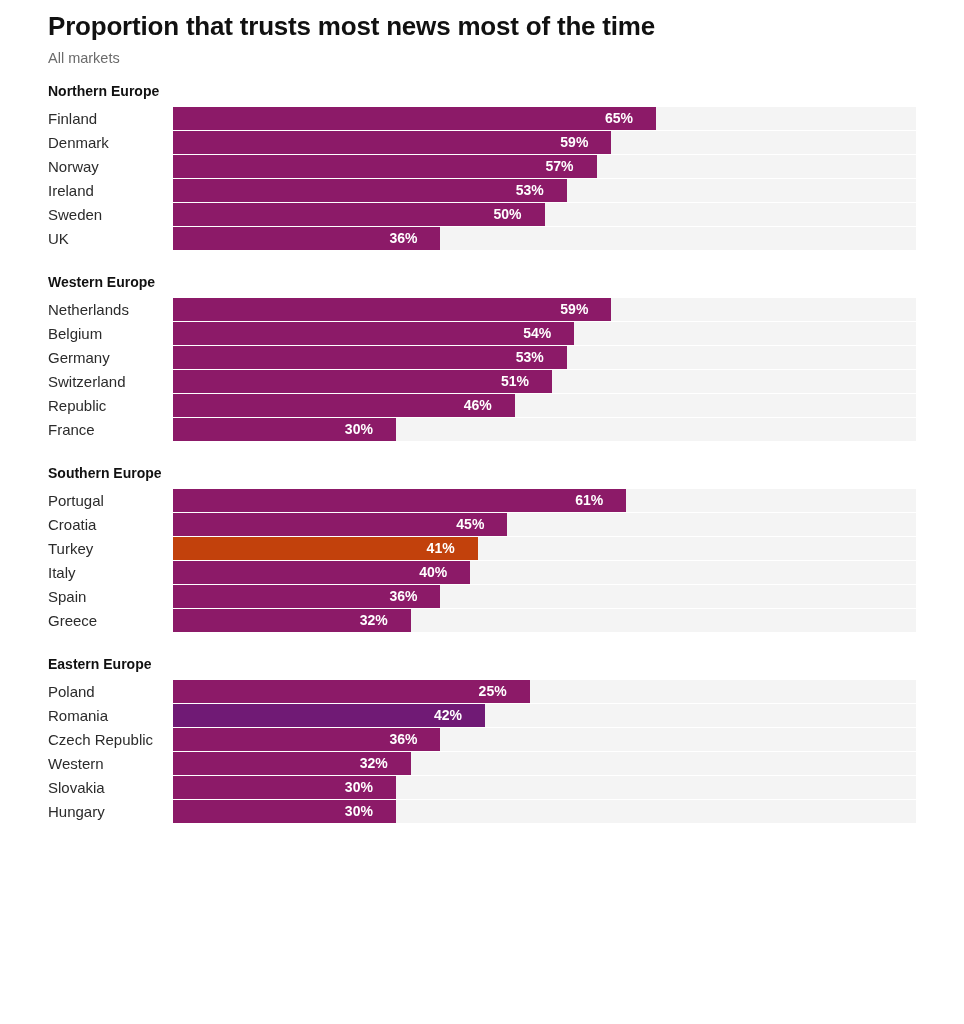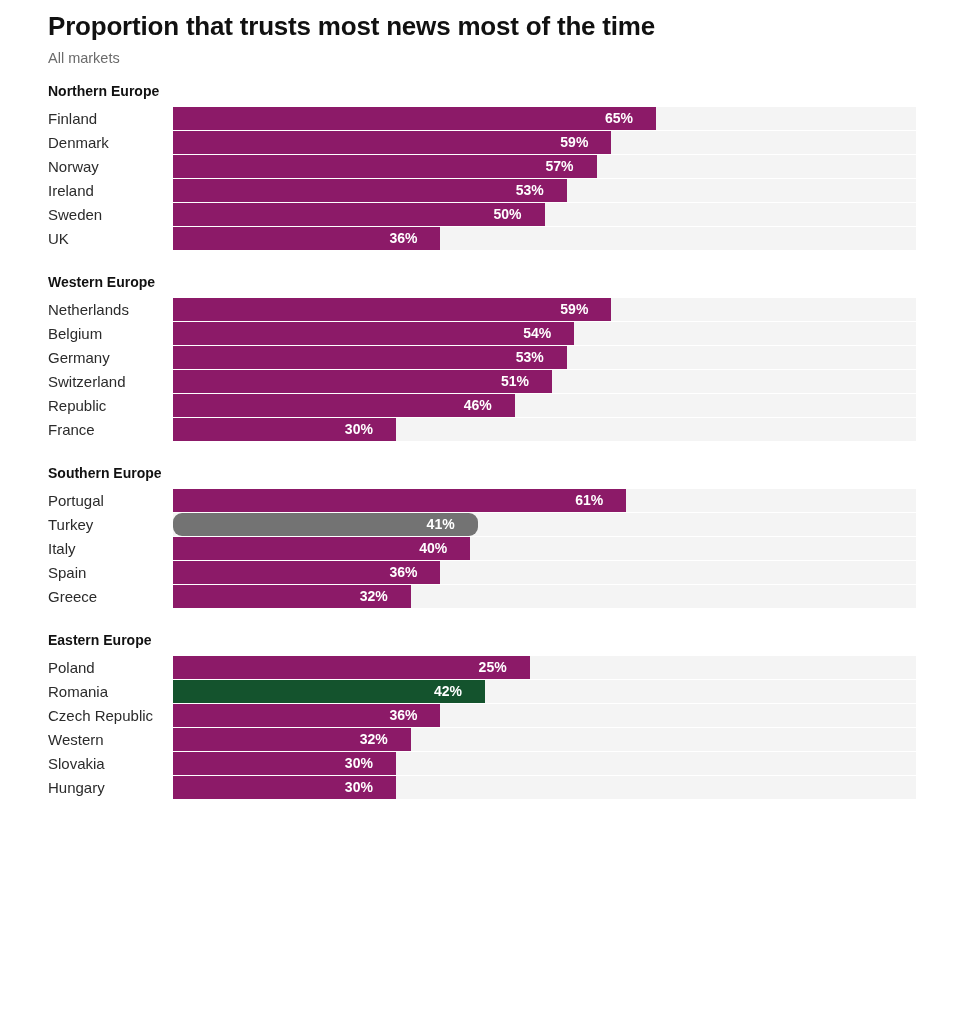--- a/index.html
+++ b/index.html
@@ -221,23 +221,31 @@
         <div class="group-title">Southern Europe</div>
         <div class="bar-row">
           <div class="row-label">Portugal</div>
           <div class="track">
             <div class="bar" style="width: 61%; background: rgb(140, 26, 104);">
               <span class="bar-value">61%</span>
             </div>
           </div>
         </div>
         <div class="bar-row">
+          <div class="row-label">Croatia</div>
+          <div class="track">
+            <div class="bar" style="width: 45%; background: rgb(140, 26, 104);">
+              <span class="bar-value">45%</span>
+            </div>
+          </div>
+        </div>
+        <div class="bar-row">
           <div class="row-label">Turkey</div>
           <div class="track">
-            <div class="bar" style="width: 41%; background: #737373; border-radius: 9px;">
+            <div class="bar" style="width: 41%; background: #c2410c;">
               <span class="bar-value">41%</span>
             </div>
           </div>
         </div>
         <div class="bar-row">
           <div class="row-label">Italy</div>
           <div class="track">
             <div class="bar" style="width: 40%; background: rgb(140, 26, 104);">
               <span class="bar-value">40%</span>
             </div>
@@ -266,21 +274,21 @@
           <div class="row-label">Poland</div>
           <div class="track">
             <div class="bar" style="width: 48%; background: rgb(140, 26, 104);">
               <span class="bar-value">25%</span>
             </div>
           </div>
         </div>
         <div class="bar-row">
           <div class="row-label">Romania</div>
           <div class="track">
-            <div class="bar" style="width: 42%; background: #14532d;">
+            <div class="bar" style="width: 42%; background: #701a75;">
               <span class="bar-value">42%</span>
             </div>
           </div>
         </div>
         <div class="bar-row">
           <div class="row-label">Czech Republic</div>
           <div class="track">
             <div class="bar" style="width: 36%; background: rgb(140, 26, 104);">
               <span class="bar-value">36%</span>
             </div>

